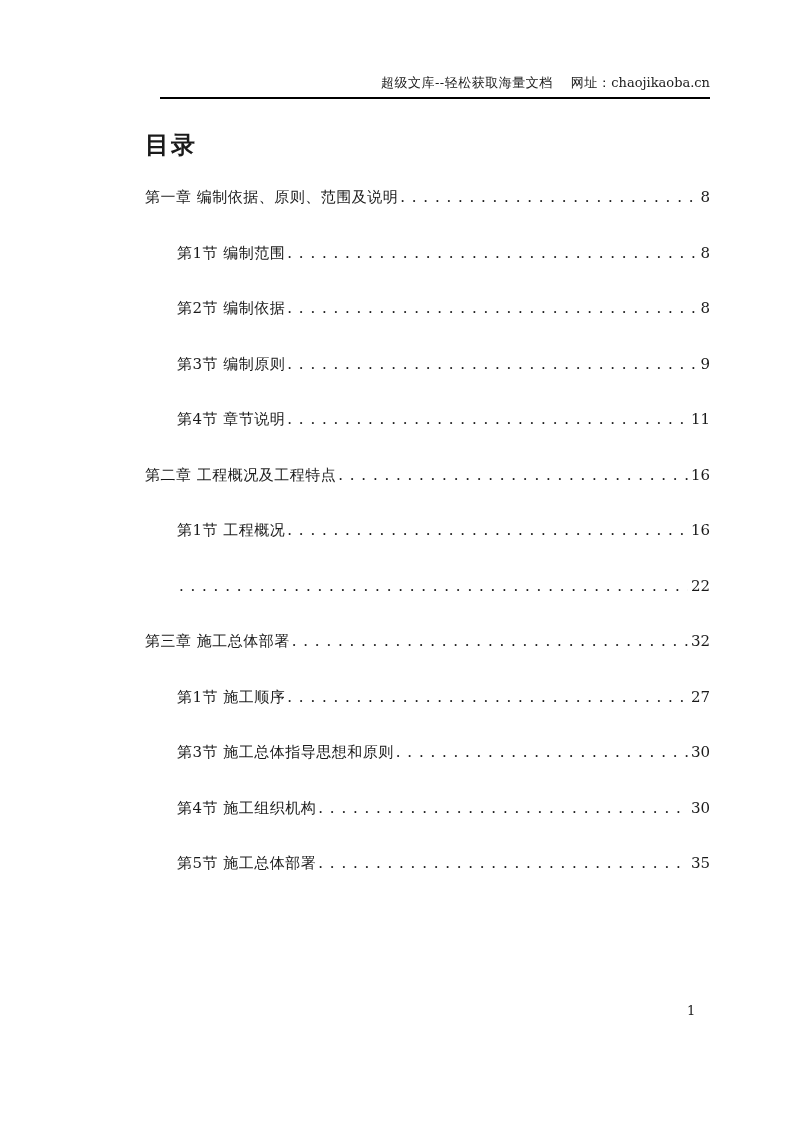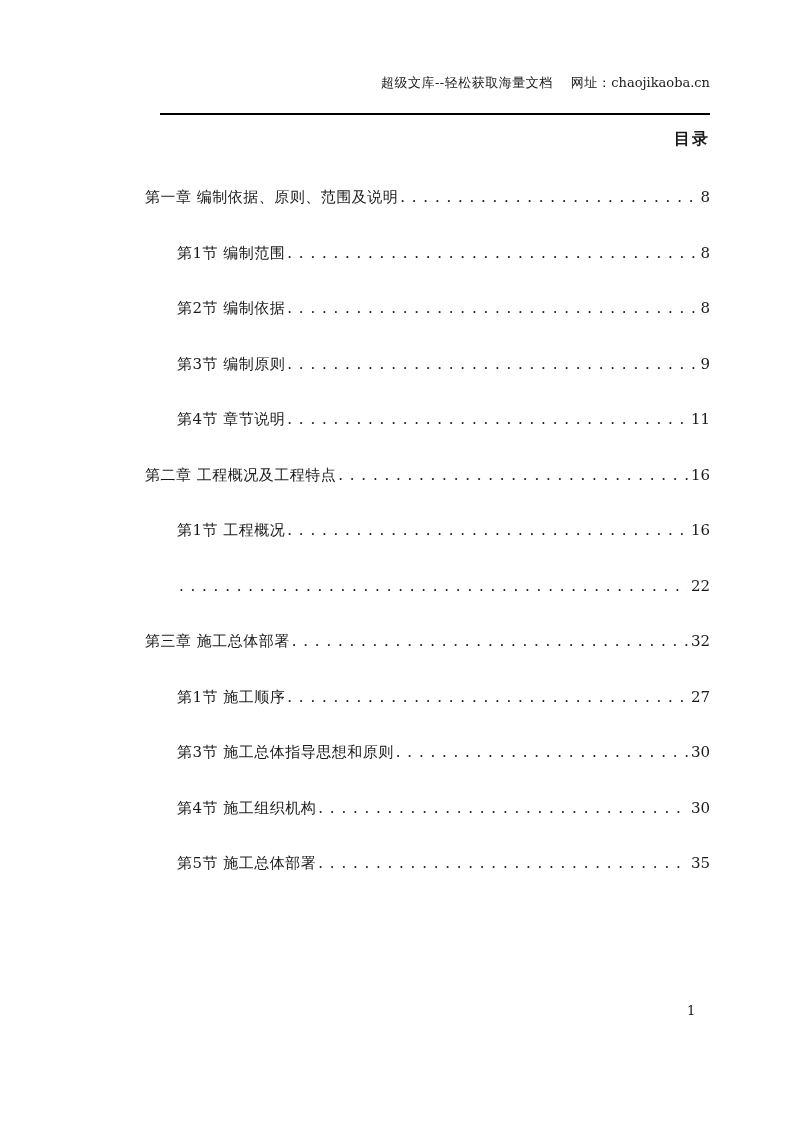--- a/index.html
+++ b/index.html
@@ -12,35 +12,35 @@
     font-family: "DejaVu Serif", "Liberation Serif", serif;
     color: #1a1a1a;
     overflow: hidden;
   }
   .doc-header {
     position: absolute;
     top: 74px;
     left: 160px;
     right: 83px;
     border-bottom: 2px solid #000000;
-    padding-bottom: 21px;
+    padding-bottom: 5px;
     text-align: right;
     font-size: 13px;
     white-space: nowrap;
   }
   .doc-header .site-name { letter-spacing: 0.5px; }
   .doc-header .url-group { margin-left: 18px; }
   .doc-header .url-prefix { letter-spacing: 0.5px; }
   .doc-title {
     position: absolute;
     top: 129px;
     left: 145px;
     right: 83px;
-    text-align: right;
-    font-size: 16px;
+    text-align: left;
+    font-size: 24px;
     font-weight: bold;
     letter-spacing: 2px;
   }
   .toc {
     position: absolute;
     top: 188px;
     left: 145px;
     right: 83px;
   }
   .toc-line {

